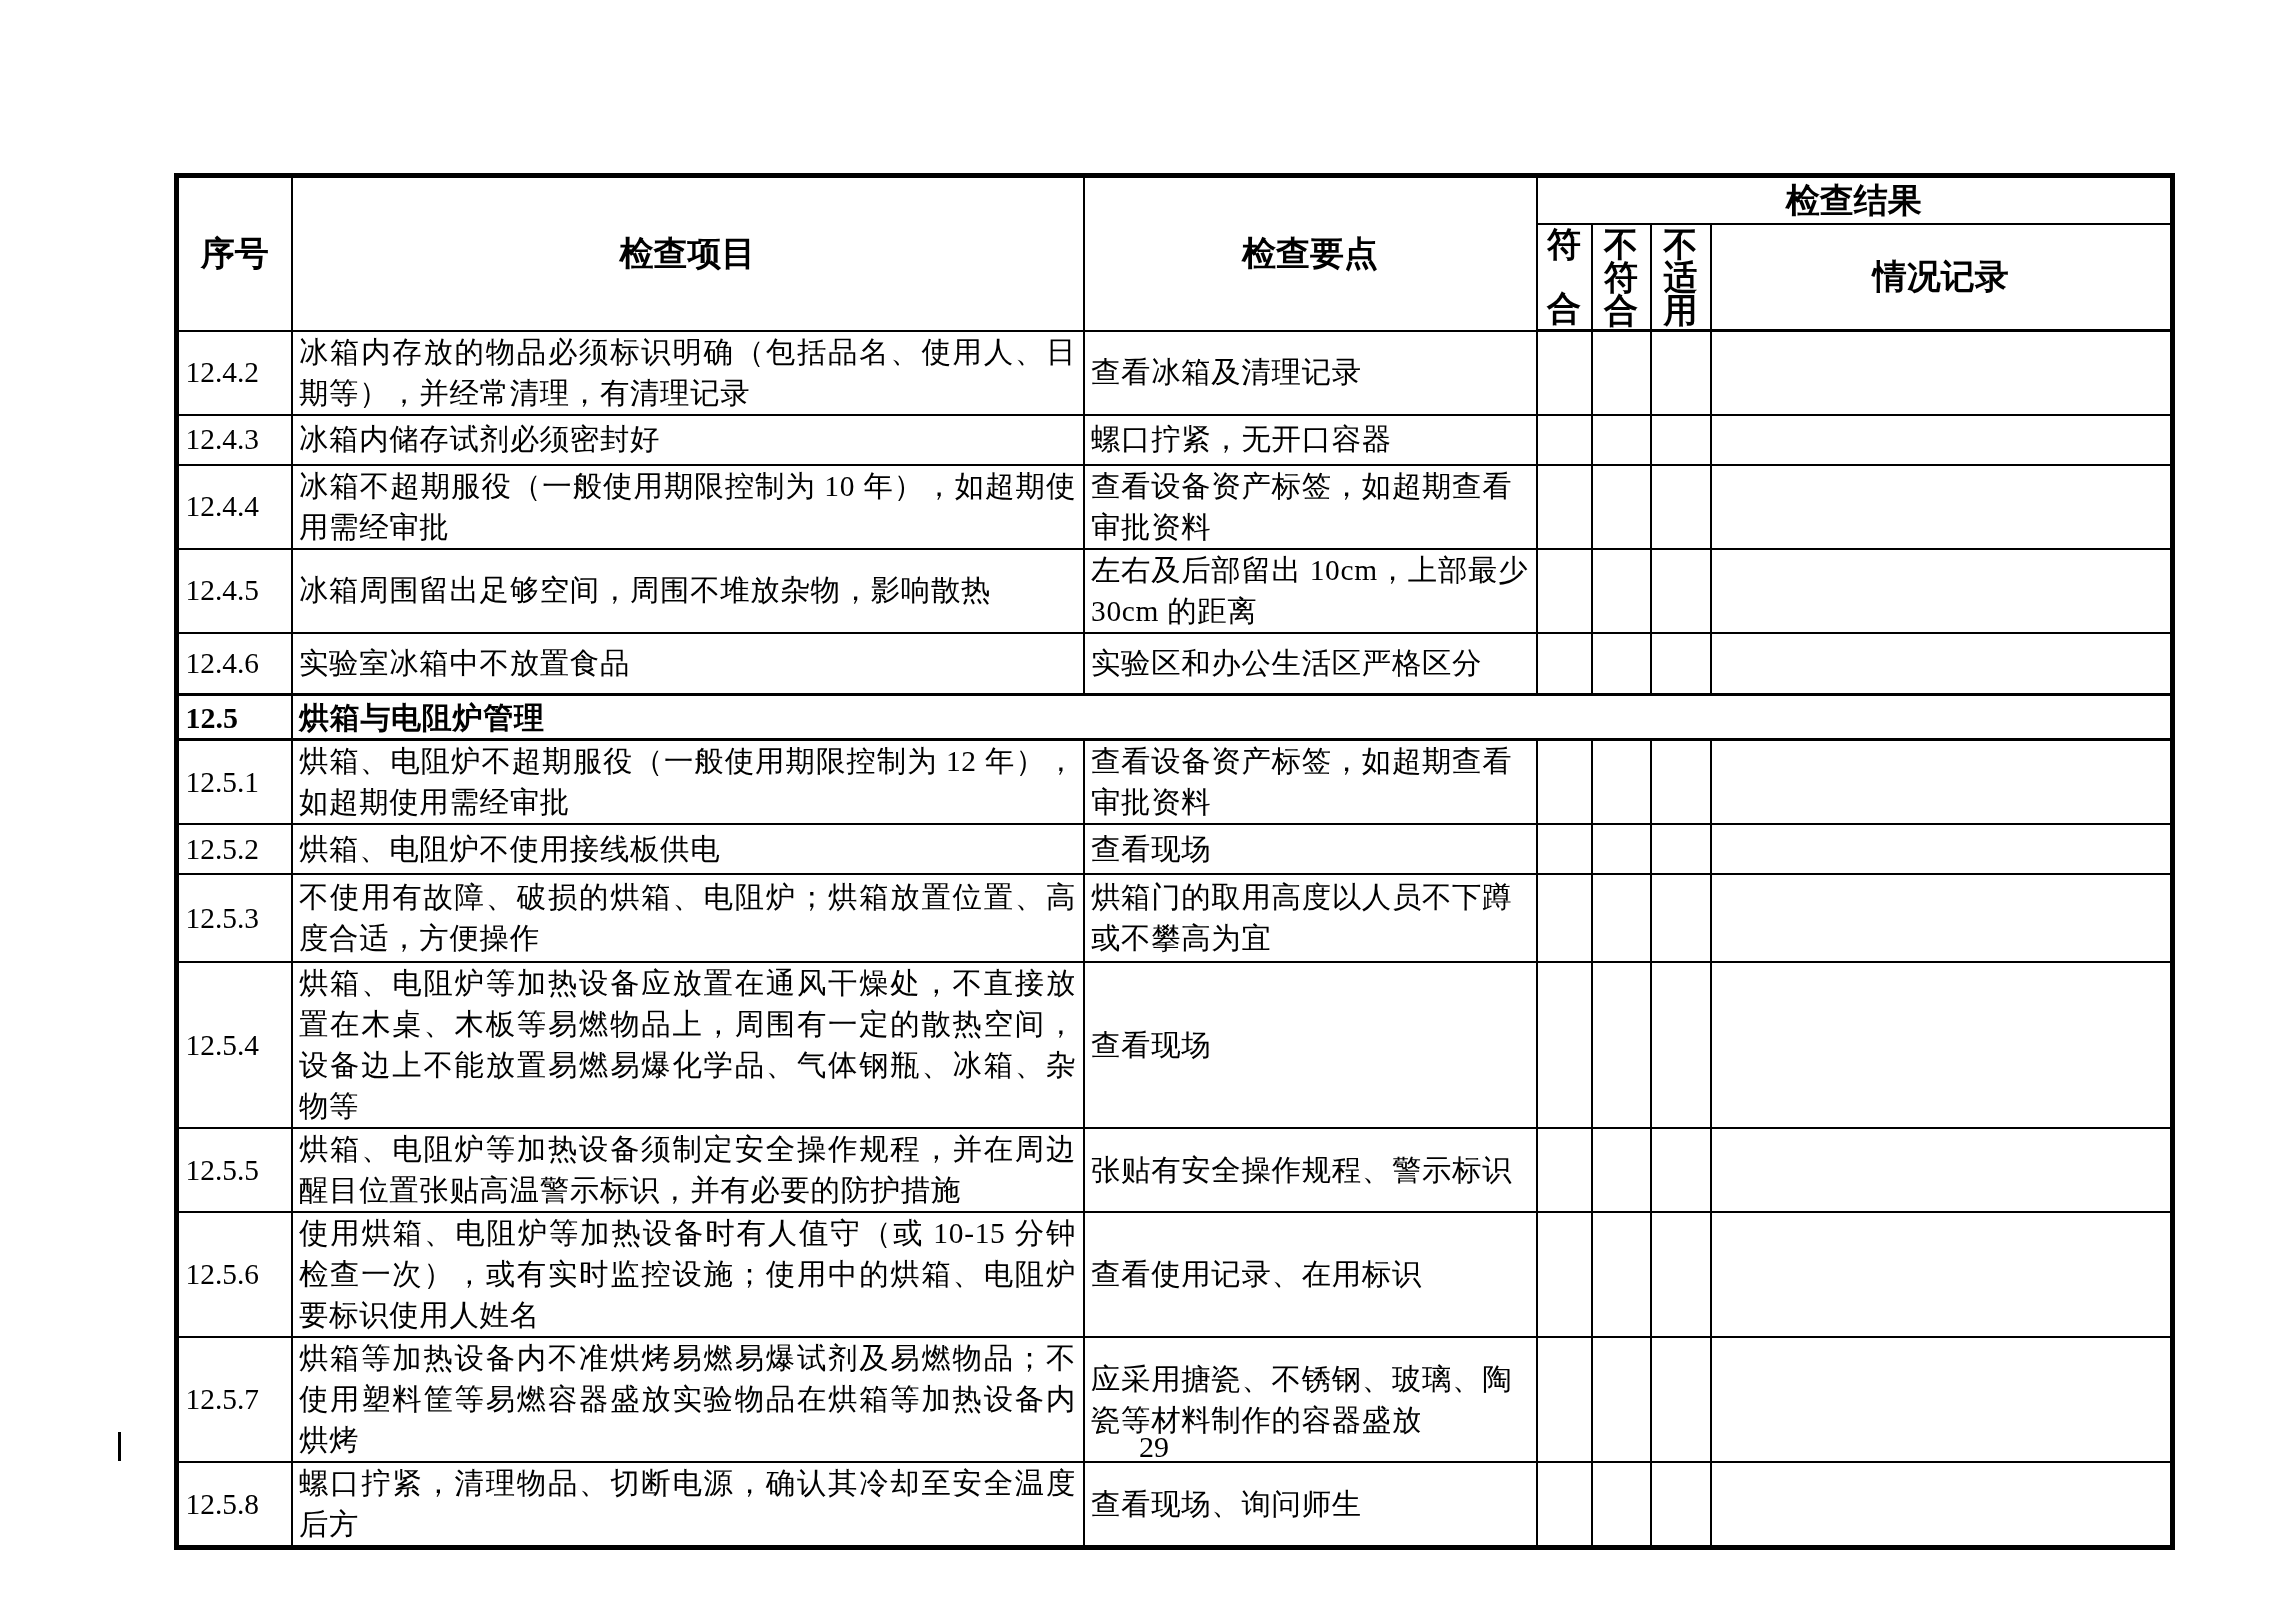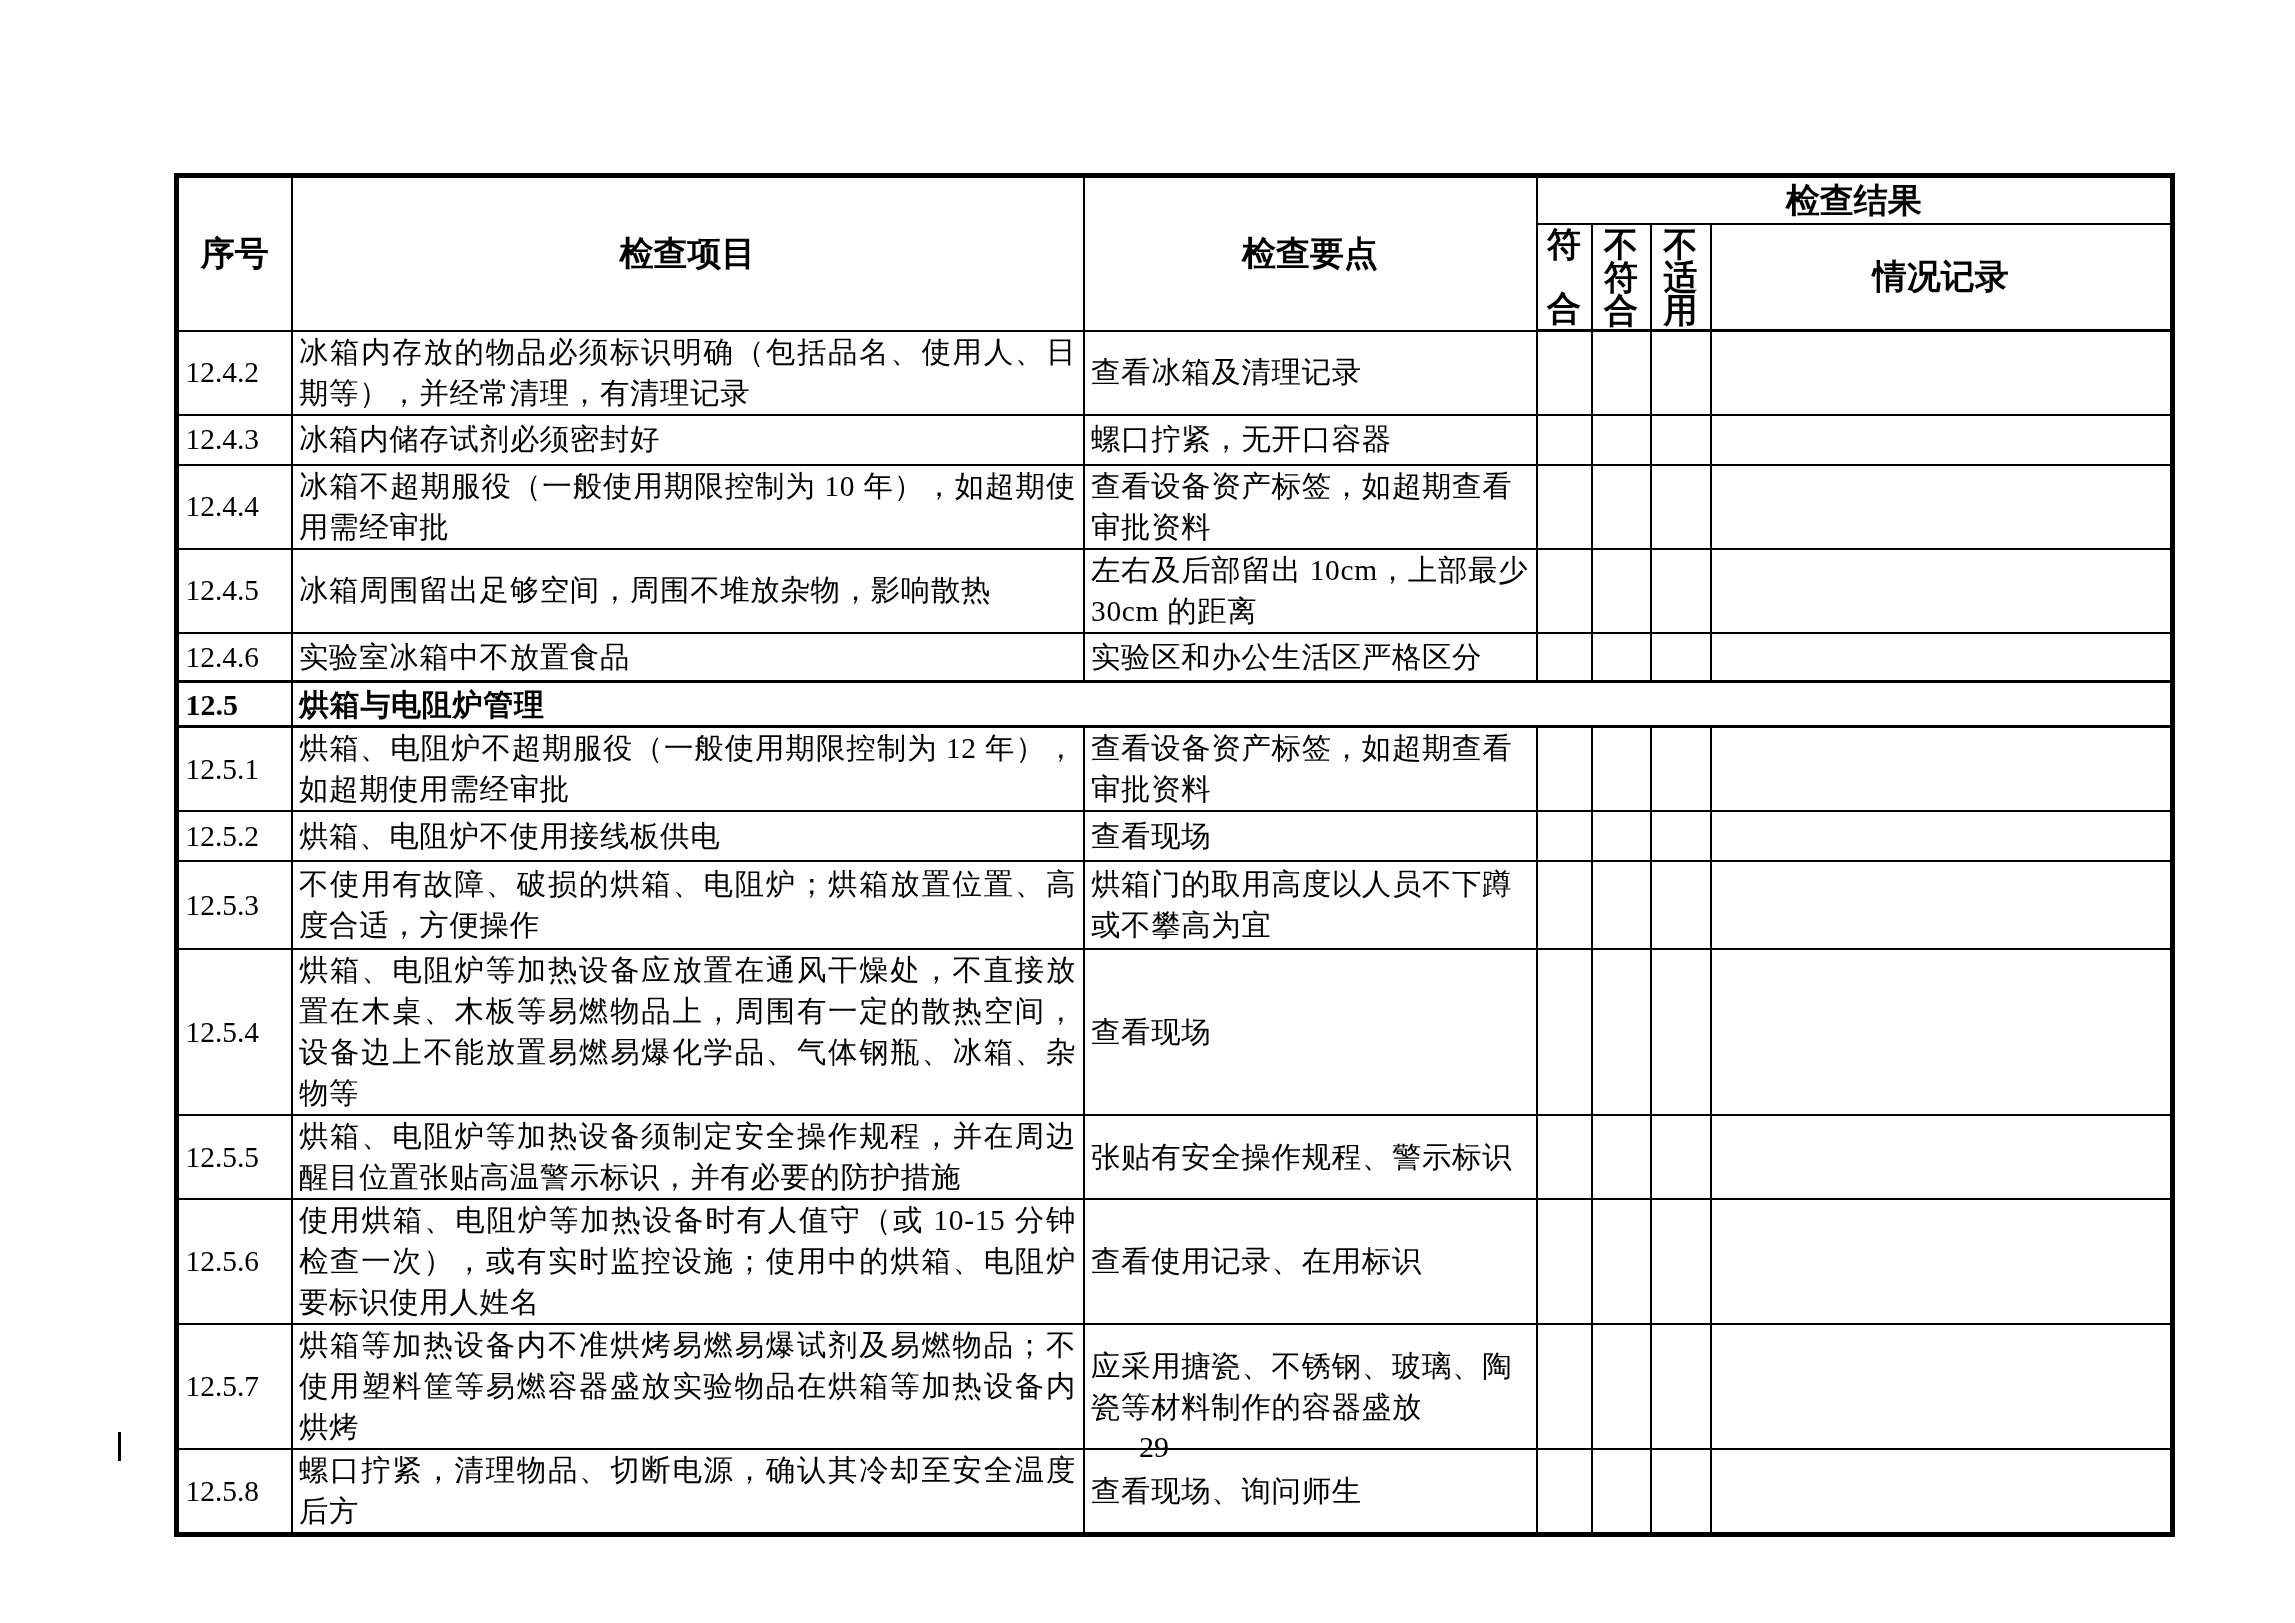--- a/index.html
+++ b/index.html
@@ -133,21 +133,21 @@
         </tr>
         <tr style="height: 84px;">
           <td class="id-cell">12.4.5</td>
           <td class="item-cell">冰箱周围留出足够空间，周围不堆放杂物，影响散热</td>
           <td class="points-cell">左右及后部留出 10cm，上部最少 30cm 的距离</td>
           <td class="tick-cell"></td>
           <td class="tick-cell"></td>
           <td class="tick-cell"></td>
           <td class="record-cell"></td>
         </tr>
-        <tr style="height: 49px;">
+        <tr style="height: 62px;">
           <td class="id-cell">12.4.6</td>
           <td class="item-cell">实验室冰箱中不放置食品</td>
           <td class="points-cell">实验区和办公生活区严格区分</td>
           <td class="tick-cell"></td>
           <td class="tick-cell"></td>
           <td class="tick-cell"></td>
           <td class="record-cell"></td>
         </tr>
         <tr class="section" style="height: 45px;">
           <td class="id-cell">12.5</td>

